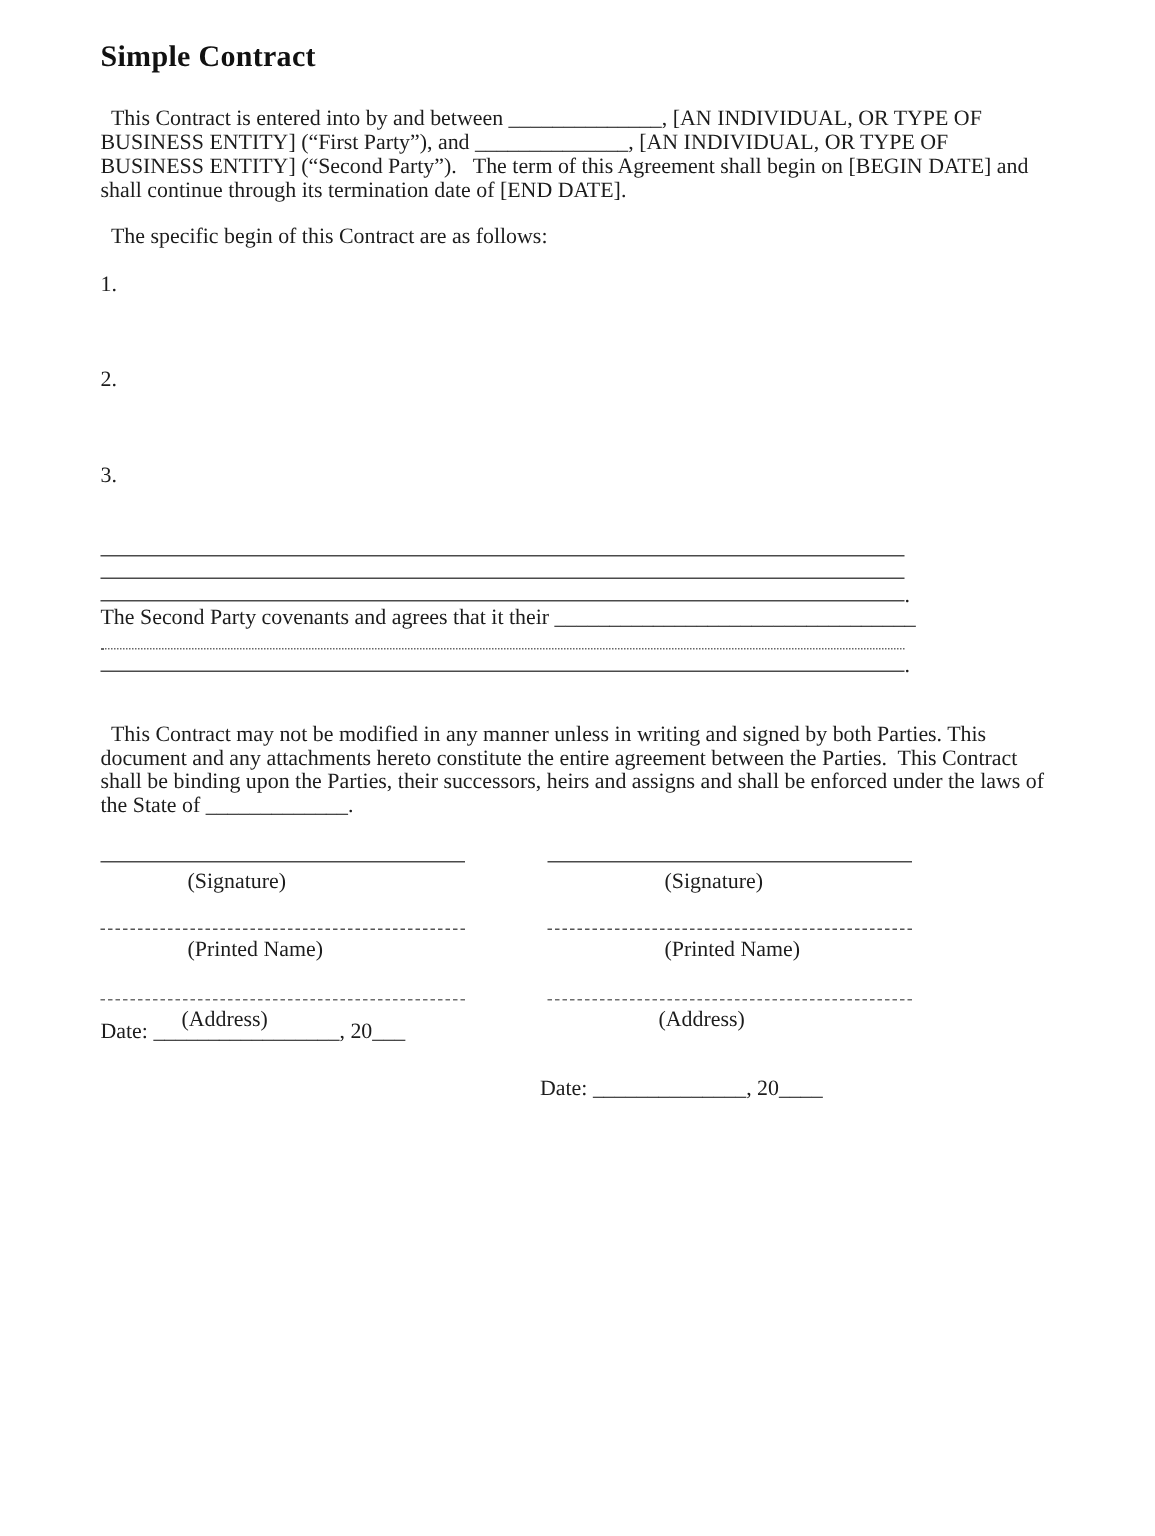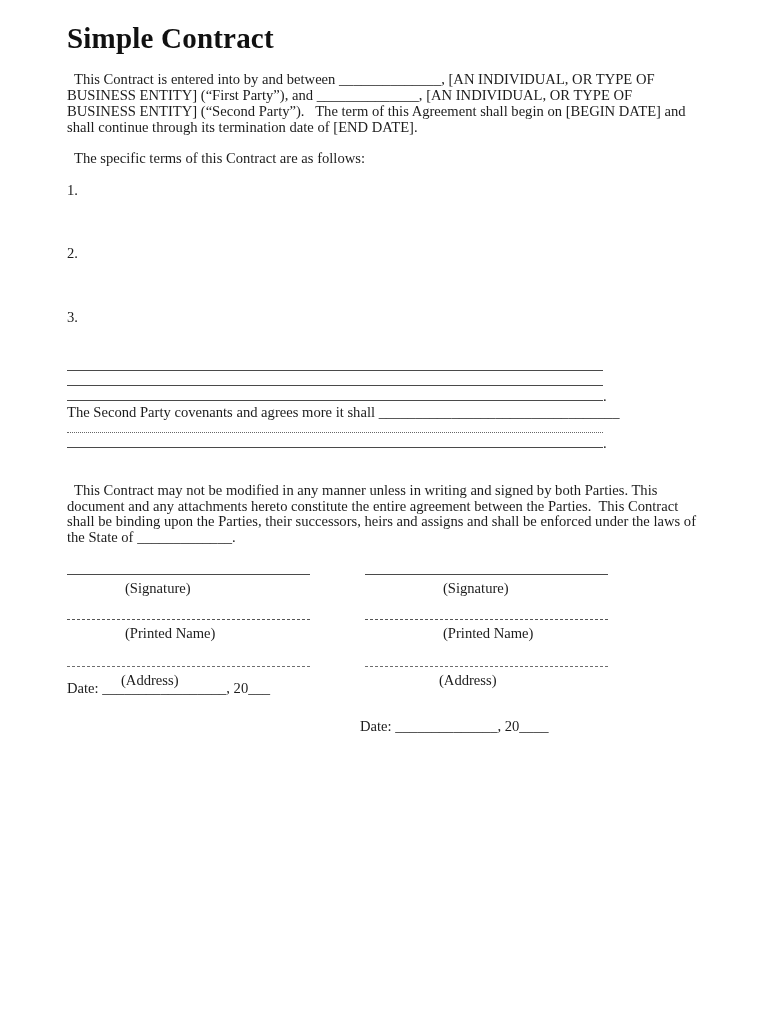--- a/index.html
+++ b/index.html
@@ -8,21 +8,21 @@
     width:770px; height:1024px;
     background:#ffffff;
     font-family:"Liberation Serif", serif;
     color:#1c1c1c;
     font-size:14.6px;
     line-height:16px;
     overflow:hidden;
   }
   .abs { position:absolute; }
   .title {
-    font-size:29px;
+    font-size:20px;
     font-weight:bold;
     line-height:32px;
     letter-spacing:0.2px;
     color:#111;
   }
   .para { text-align:left; text-indent:7px; }
   .nowrap { white-space:nowrap; }
   .blank { letter-spacing:0; white-space:nowrap;margin-top:25px; }
   .rule-row { height:16px; white-space:nowrap; }
   .rule {
@@ -41,32 +41,32 @@
 </style>
 </head>
 <body>
 
 <div class="page">
 
   <div class="abs title" style="top:22px; left:67px;">Simple Contract</div>
 
   <div class="abs para" style="top:71px; left:67px; width:622px;"><span>This Contract is entered into by and between </span><span class="blank">______________</span><span>, [AN INDIVIDUAL, OR TYPE OF BUSINESS ENTITY] (“First Party”), and </span><span class="blank">______________</span><span>, [AN INDIVIDUAL, OR TYPE OF BUSINESS ENTITY] (“Second Party”).&nbsp;&nbsp; The term of this Agreement shall begin on [BEGIN DATE] and shall continue through its termination date of [END DATE].</span></div>
 
-  <div class="abs para nowrap" style="top:150px; left:67px;">The specific terms of this Contract are as follows:</div>
+  <div class="abs para nowrap" style="top:150px; left:67px;">The specific begin of this Contract are as follows:</div>
 
   <div class="abs" style="top:182px; left:67px;">1.</div>
   <div class="abs" style="top:245px; left:67px;">2.</div>
   <div class="abs" style="top:309px; left:67px;">3.</div>
 
 
   <div class="abs rule-row" style="top:357px; left:67px;"><span class="rule w-full"></span></div>
   <div class="abs rule-row" style="top:372px; left:67px;"><span class="rule w-full"></span></div>
   <div class="abs rule-row" style="top:387px; left:67px;"><span class="rule w-full"></span><span>.</span></div>
 
-  <div class="abs nowrap" style="top:404px; left:67px;"><span>The Second Party covenants and agrees more it shall </span><span class="blank">_________________________________</span></div>
+  <div class="abs nowrap" style="top:404px; left:67px;"><span>The Second Party covenants and agrees that it their </span><span class="blank">_________________________________</span></div>
 
   <div class="abs rule-row" style="top:419px; left:67px;"><span class="rule w-full dotted"></span></div>
   <div class="abs rule-row" style="top:434px; left:67px;"><span class="rule w-full"></span><span>.</span></div>
 
   <div class="abs para" style="top:483px; left:67px; width:642px; line-height:15.6px;"><span>This Contract may not be modified in any manner unless in writing and signed by both Parties. This document and any attachments hereto constitute the entire agreement between the Parties.&nbsp; This Contract shall be binding upon the Parties, their successors, heirs and assigns and shall be enforced under the laws of the State of </span><span class="blank">_____________</span><span>.</span></div>
 
   <div class="abs rule-row" style="top:561px; left:67px;"><span class="rule w-sig"></span></div>
   <div class="abs sig-label" style="top:581px; left:125px;">(Signature)</div>
 
   <div class="abs rule-row" style="top:606px; left:67px;"><span class="rule w-sig dashed"></span></div>

